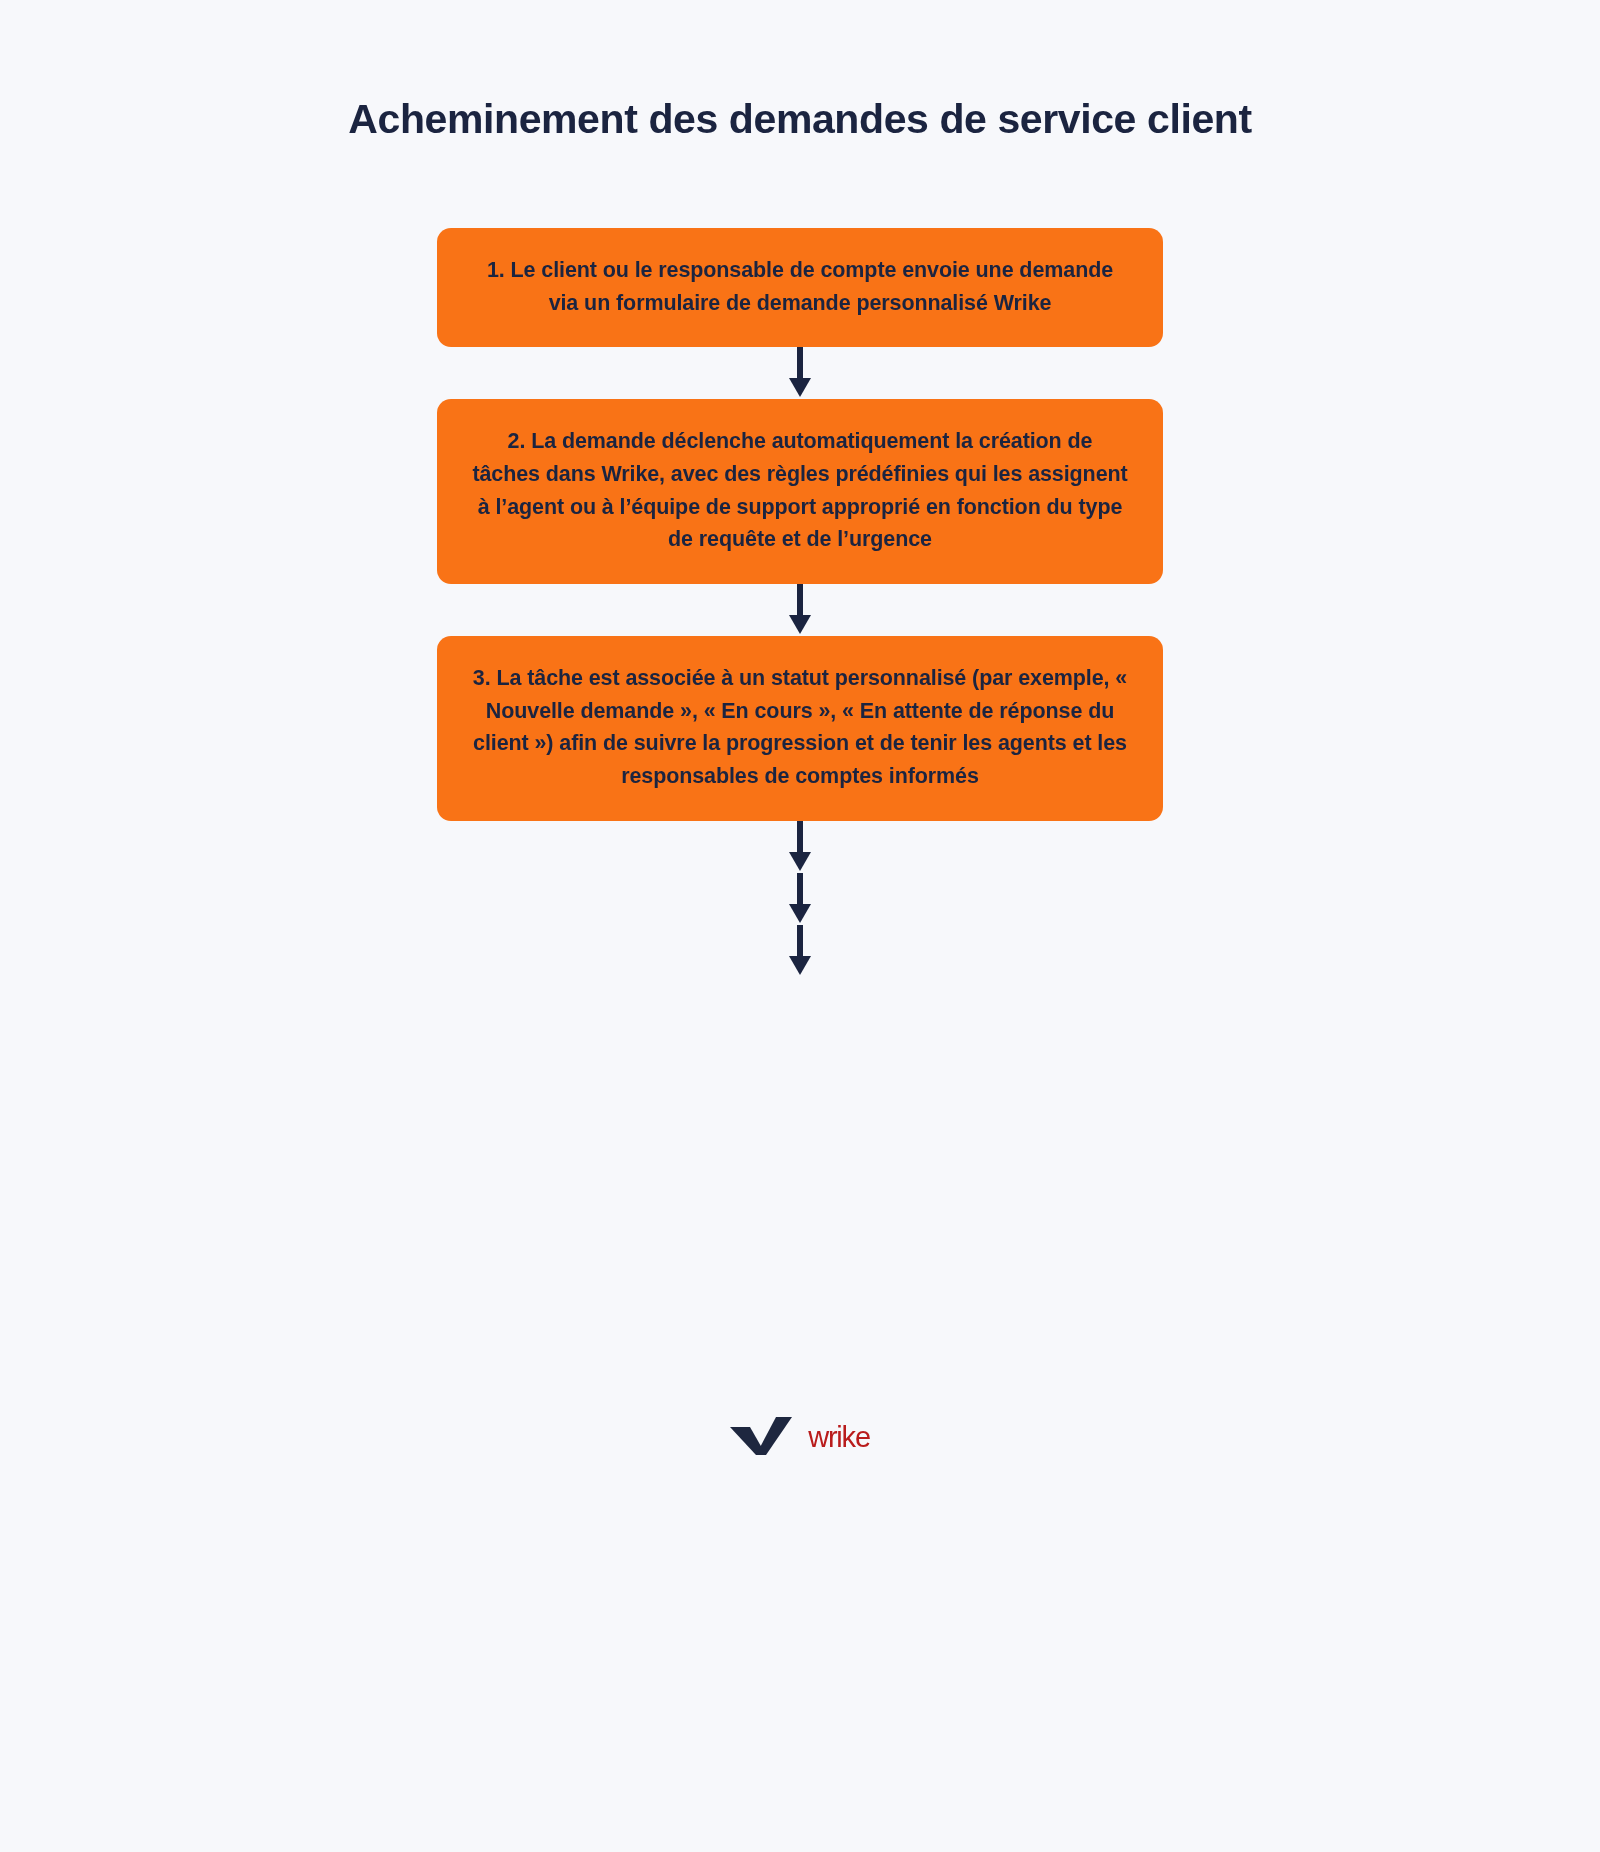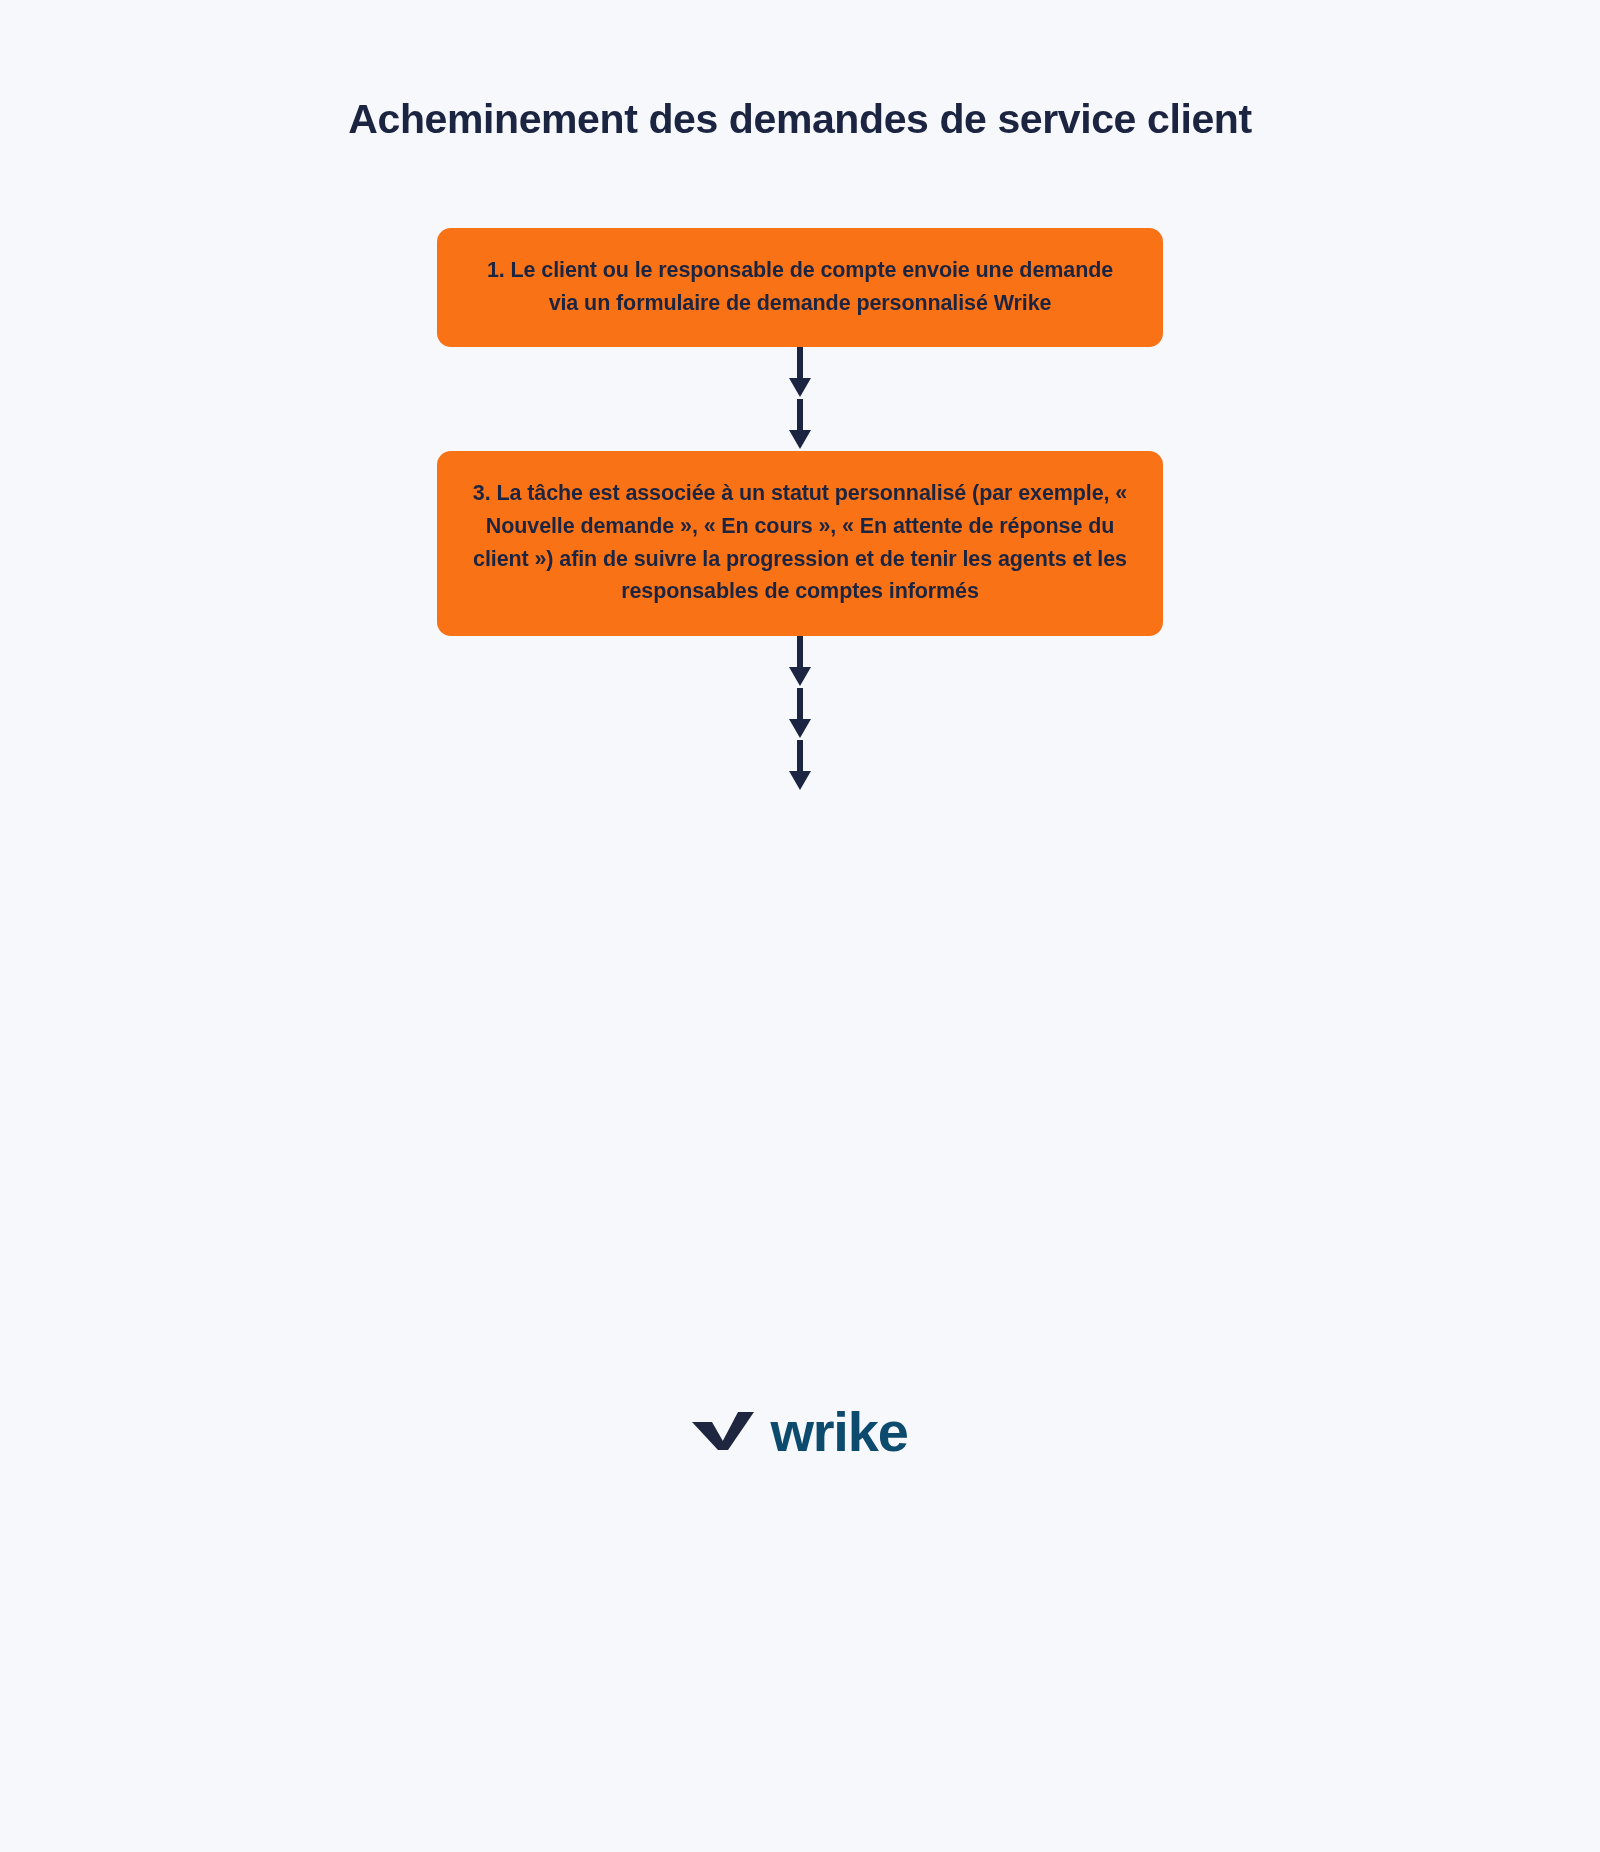--- a/index.html
+++ b/index.html
@@ -74,23 +74,23 @@
     right: 0;
     display: flex;
     justify-content: center;
     align-items: center;
     gap: 14px;
   }
   .logo-mark {
     display: block;
   }
   .logo-word {
-    font-size: 56px;
-    font-weight: bold;
-    color: #0c4a6e;
+    font-size: 29px;
+    font-weight: normal;
+    color: #b91c1c;
     letter-spacing: -1.2px;
     line-height: 1;
     font-family: "Liberation Sans", sans-serif;
   }
 </style>
 </head>
 <body>
 
 <div class="page">
 
@@ -100,20 +100,21 @@
 
     <div class="step-box">1. Le client ou le responsable de compte envoie une demande via un formulaire de demande personnalisé Wrike</div>
 
     <div class="connector">
       <svg width="22" height="52" viewBox="0 0 22 52">
         <rect x="8" y="0" width="6" height="34" fill="#1b2440"></rect>
         <polygon points="0,31 22,31 11,50" fill="#1b2440"></polygon>
       </svg>
     </div>
 
+    <div class="step-box">2. La demande déclenche automatiquement la création de tâches dans Wrike, avec des règles prédéfinies qui les assignent à l’agent ou à l’équipe de support approprié en fonction du type de requête et de l’urgence</div>
 
     <div class="connector">
       <svg width="22" height="52" viewBox="0 0 22 52">
         <rect x="8" y="0" width="6" height="34" fill="#1b2440"></rect>
         <polygon points="0,31 22,31 11,50" fill="#1b2440"></polygon>
       </svg>
     </div>
 
     <div class="step-box">3. La tâche est associée à un statut personnalisé (par exemple, « Nouvelle demande », « En cours », « En attente de réponse du client ») afin de suivre la progression et de tenir les agents et les responsables de comptes informés</div>
 

